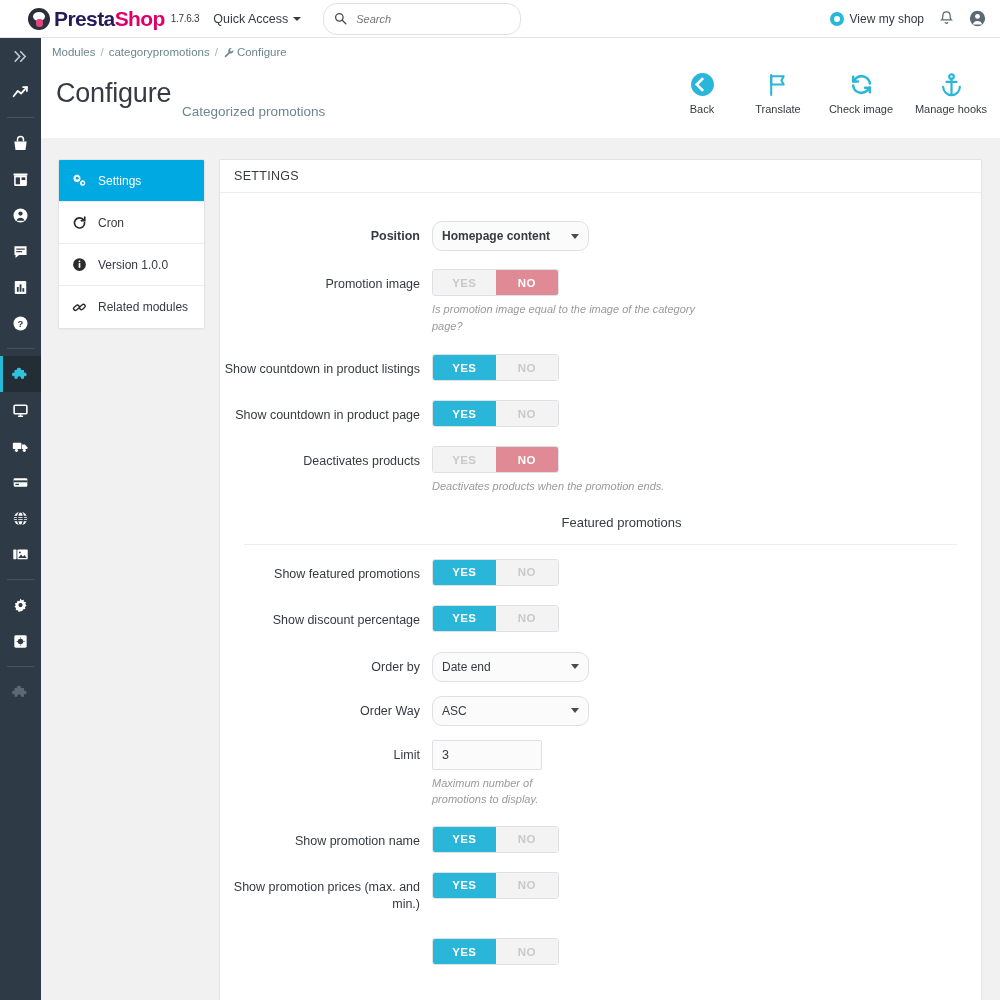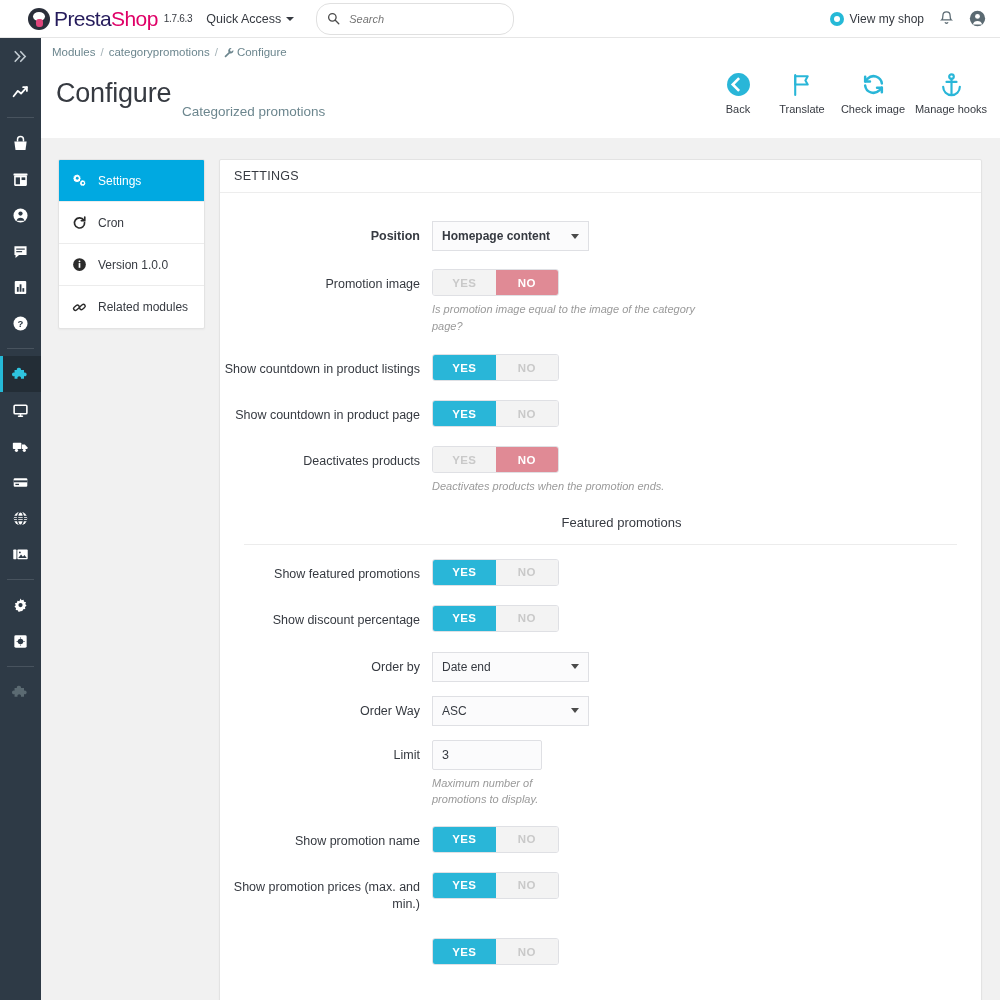--- a/index.html
+++ b/index.html
@@ -29,21 +29,21 @@
   .logo-mark::before {
     content: ""; position: absolute; left: 5px; top: 4px;
     width: 12px; height: 9px; border-radius: 50%;
     background: #ffffff;
   }
   .logo-mark::after {
     content: ""; position: absolute; left: 8px; top: 11px;
     width: 7px; height: 8px; border-radius: 40%;
     background: #e0457b;
   }
-  .logo-text { font-size: 21px; font-weight: normal; letter-spacing: -0.6px; }
+  .logo-text { font-size: 21px; font-weight: bold; letter-spacing: -0.6px; }
   .logo-presta { color: #251b5b; }
   .logo-shop { color: #df0067; }
   .logo-ver { font-size: 10px; color: #363a41; margin-left: 6px; letter-spacing: -0.3px; }
   .quick-access {
     font-size: 12.5px; color: #363a41; margin-left: 14px;
     display: flex; align-items: center; cursor: pointer;
   }
   .caret-dn {
     width: 0; height: 0; margin-left: 5px;
     border-left: 4px solid transparent;
@@ -123,21 +123,21 @@
     position: absolute; left: 15px; top: 12px;
     font-size: 27px; color: #363a41; font-weight: normal;
     letter-spacing: -0.2px;
   }
   .page-subtitle {
     position: absolute; left: 141px; top: 38px;
     font-size: 13.5px; color: #6c868e;
   }
   .toolbar {
     position: absolute; right: 10px; top: 0;
-    display: flex; align-items: center; gap: 0px;
+    display: flex; align-items: center; gap: 12px;
   }
   .tb-btn {
     width: 64px;
     display: flex; flex-direction: column; align-items: center;
     cursor: pointer; padding-top: 3px;
   }
   .tb-ico { height: 30px; display: flex; align-items: center; justify-content: center; }
   .tb-ico svg { width: 25px; height: 25px; }
   .tb-label { font-size: 11px; color: #363a41; margin-top: 4px; white-space: nowrap; }
   .tb-btn.wide { width: 78px; }
@@ -203,21 +203,21 @@
   }
   .frow-label {
     width: 212px; flex: 0 0 212px;
     text-align: right; padding-right: 12px; padding-top: 7px;
     font-size: 12.5px; color: #363a41; line-height: 1.42;
   }
   .frow-ctrl { flex: 1; }
 
   .sel {
     width: 157px; height: 30px;
-    border: 1px solid #dfe0e4; border-radius: 0;
+    border: 1px solid #dfe0e4; border-radius: 10px;
     background: #fbfbfc;
     display: flex; align-items: center;
     padding: 0 9px;
     font-size: 12px; color: #363a41;
     cursor: pointer; position: relative;
   }
   .sel-caret {
     position: absolute; right: 9px;
     width: 0; height: 0;
     border-left: 4px solid transparent;

